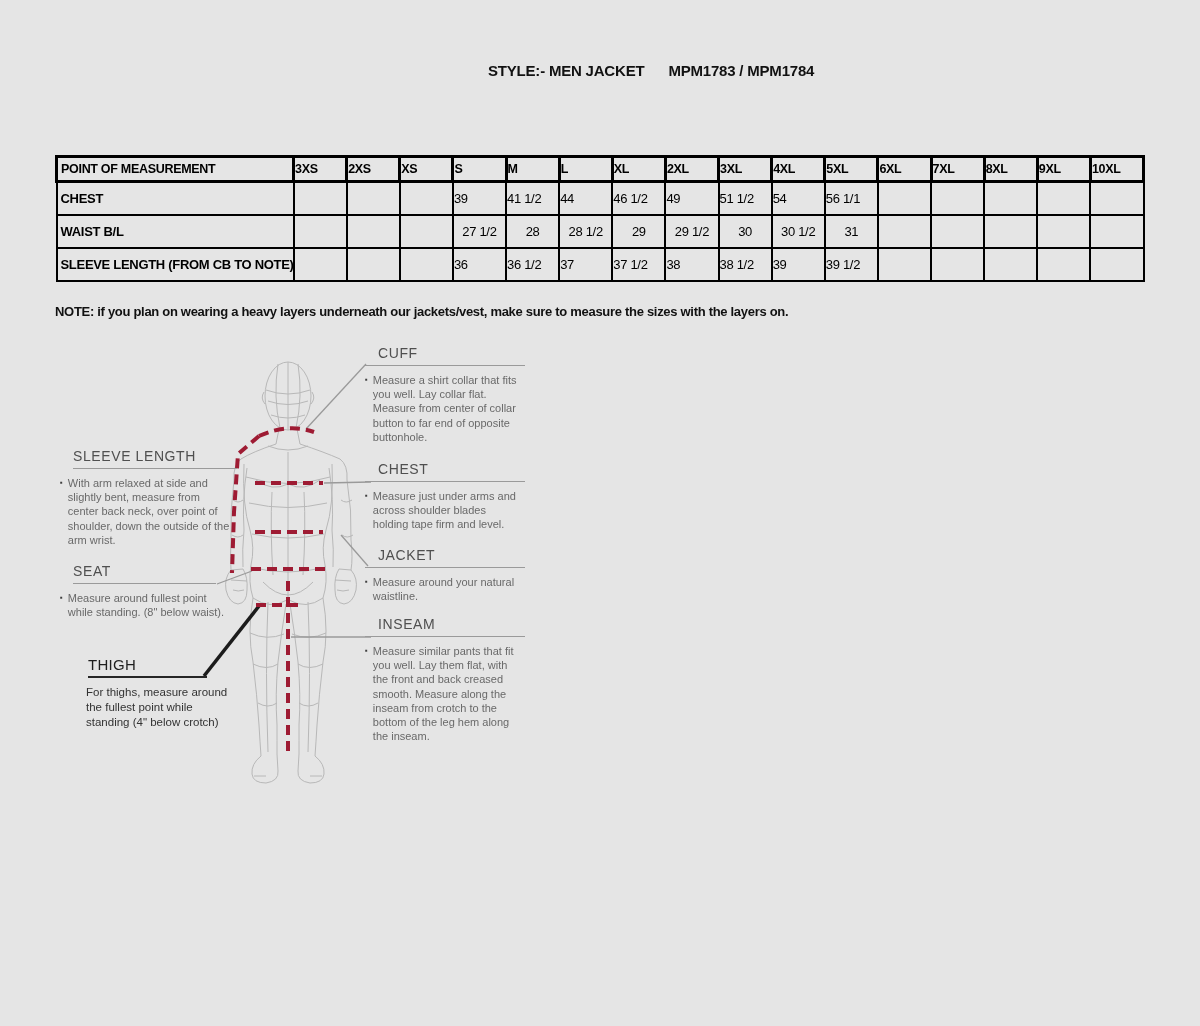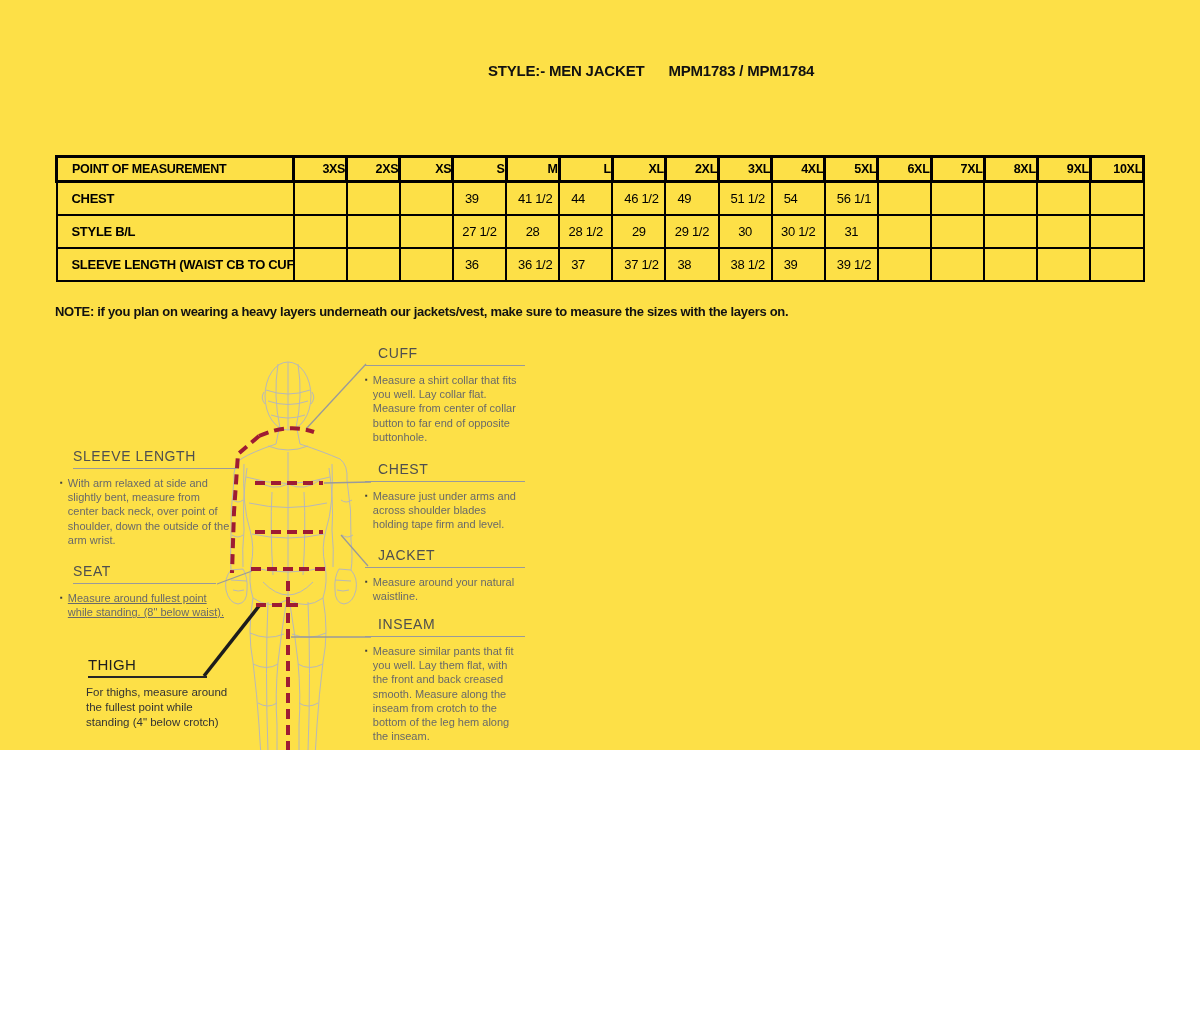--- a/index.html
+++ b/index.html
@@ -1,30 +1,30 @@
 <!DOCTYPE html>
 <html><head>
 <meta charset="utf-8">
 <style>
   html,body{margin:0;padding:0;background:#fff;}
-  .page{position:relative;width:1200px;height:750px;background:#fde047;overflow:hidden;
+  .page{position:relative;width:1200px;height:1026px;background:#e5e5e5;overflow:hidden;
         font-family:"Liberation Sans",sans-serif;color:#000;}
 
   
   .title{position:absolute;left:488px;top:62px;display:flex;gap:24px;white-space:nowrap;
          font-weight:700;font-size:15px;letter-spacing:-0.2px;color:#111;}
 
   
   table.size{position:absolute;left:55px;top:155px;width:1090px;border-collapse:collapse;
              table-layout:fixed;font-size:13px;letter-spacing:-0.3px;}
   table.size th,table.size td{border:2px solid #000;overflow:hidden;white-space:nowrap;padding:0;}
-  table.size thead th{border-width:3px;height:22px;font-size:12.5px;font-weight:700;text-align:right;}
+  table.size thead th{border-width:3px;height:22px;font-size:12.5px;font-weight:700;text-align:left;}
   table.size tbody td{height:31px;font-weight:400;}
-  table.size .pom{text-align:left;padding-left:14px;font-weight:700;}
-  tr.row-left td:not(.pom){text-align:left;padding-left:11px;}
+  table.size .pom{text-align:left;padding-left:3px;font-weight:700;}
+  tr.row-left td:not(.pom){text-align:left;}
   tr.row-center td:not(.pom){text-align:center;border-radius:6px;}
 
   
   .note{position:absolute;left:55px;top:304px;width:770px;font-weight:700;font-size:13px;
         letter-spacing:-0.3px;color:#111;}
 
   
   .guide{position:absolute;}
   .g-head{font-size:14px;line-height:17px;color:#4f4f4f;letter-spacing:0.6px;padding-left:13px;}
   .g-rule{height:0;border-top:1.5px solid #9a9a9a;margin-top:3px;}
@@ -90,40 +90,40 @@
         <td>51 1/2</td>
         <td>54</td>
         <td>56 1/1</td>
         <td></td>
         <td></td>
         <td></td>
         <td></td>
         <td></td>
       </tr>
       <tr class="row-center">
-        <td class="pom">STYLE B/L</td>
+        <td class="pom">WAIST B/L</td>
         <td></td>
         <td></td>
         <td></td>
         <td>27 1/2</td>
         <td>28</td>
         <td>28 1/2</td>
         <td>29</td>
         <td>29 1/2</td>
         <td>30</td>
         <td>30 1/2</td>
         <td>31</td>
         <td></td>
         <td></td>
         <td></td>
         <td></td>
         <td></td>
       </tr>
       <tr class="row-left">
-        <td class="pom">SLEEVE LENGTH (WAIST CB TO CUFF)</td>
+        <td class="pom">SLEEVE LENGTH (FROM CB TO NOTE)</td>
         <td></td>
         <td></td>
         <td></td>
         <td>36</td>
         <td>36 1/2</td>
         <td>37</td>
         <td>37 1/2</td>
         <td>38</td>
         <td>38 1/2</td>
         <td>39</td>
@@ -250,21 +250,21 @@
       <span class="g-bullet">▪</span>
       <span style="width:165px;">With arm relaxed at side and slightly bent, measure from center back neck, over point of shoulder, down the outside of the arm wrist.</span>
     </div>
   </div>
 
   <div class="guide" style="left:60px;top:563px;width:172px;">
     <div class="g-head">SEAT</div>
     <div class="g-rule" style="width:143px;margin-left:13px;"></div>
     <div class="g-body">
       <span class="g-bullet">▪</span>
-      <span style="width:158px;text-decoration:underline;">Measure around fullest point while standing. (8" below waist).</span>
+      <span style="width:158px;">Measure around fullest point while standing. (8" below waist).</span>
     </div>
   </div>
 
   <div class="guide thigh" style="left:86px;top:656px;width:152px;">
     <div class="g-head">THIGH</div>
     <div class="g-rule" style="width:119px;"></div>
     <div class="g-body">
       <span style="width:148px;">For thighs, measure around the fullest point while standing (4" below crotch)</span>
     </div>
   </div>

